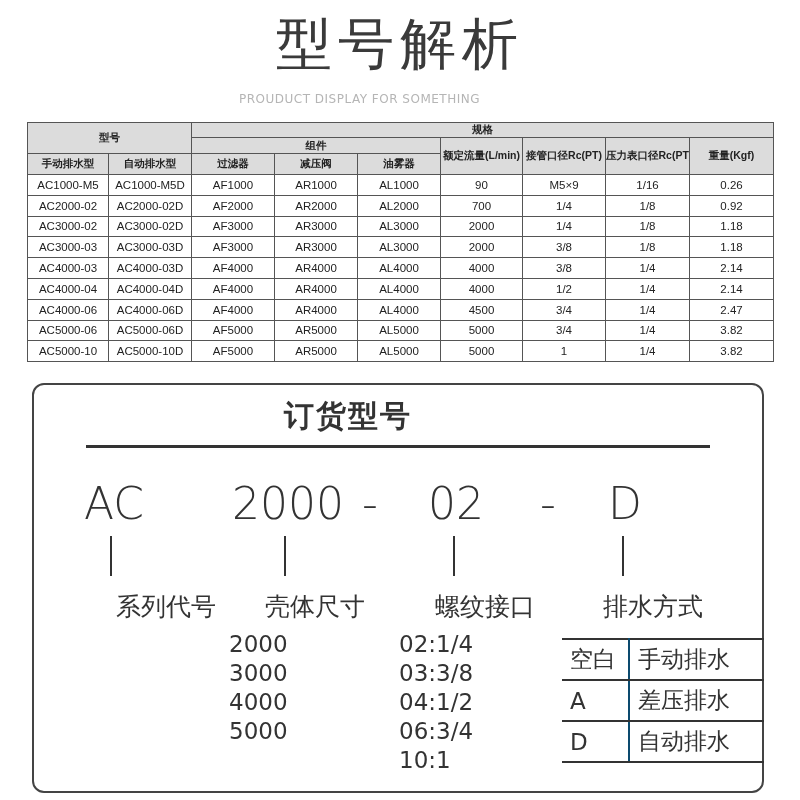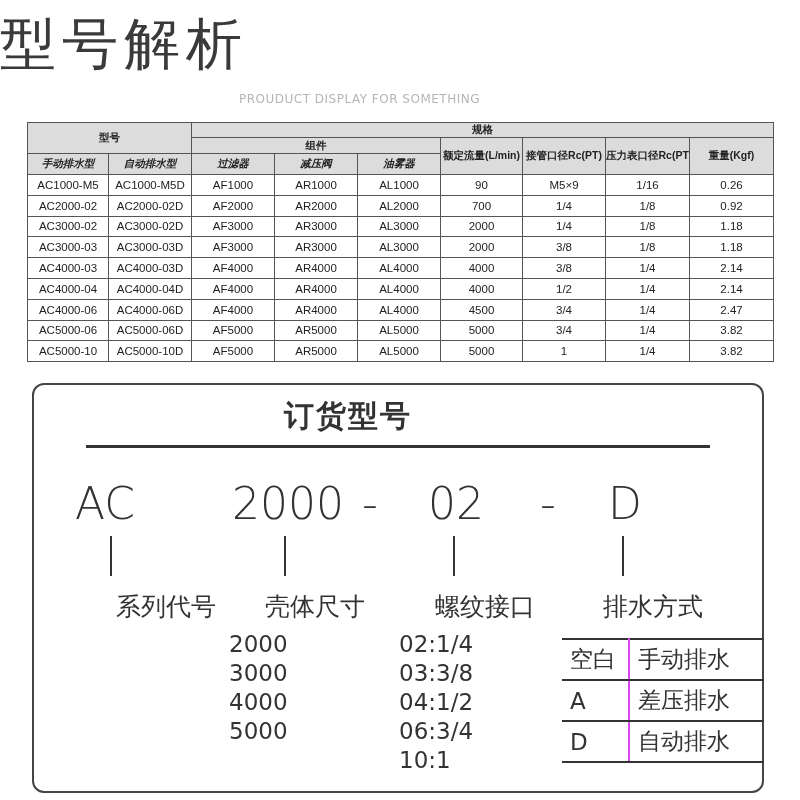--- a/index.html
+++ b/index.html
@@ -1,36 +1,36 @@
 <!DOCTYPE html>
 <html><head>
 <meta charset="utf-8">
 <style>
   html,body{margin:0;padding:0;background:#fff;}
   body{width:800px;height:800px;position:relative;overflow:hidden;font-family:"DejaVu Sans",sans-serif;color:#333;}
-  .title{position:absolute;left:0;width:800px;top:8px;font-size:56px;color:#3a3a3a;letter-spacing:6px;font-weight:normal;line-height:72px;}
+  .title{position:absolute;left:0;width:800px;top:8px;text-align:center;font-size:56px;color:#3a3a3a;letter-spacing:6px;font-weight:normal;line-height:72px;}
   .subtitle{position:absolute;left:0;width:719px;top:92px;text-align:center;font-size:12px;color:#b5b5b5;letter-spacing:0.5px;font-family:"DejaVu Sans",sans-serif;}
   table.spec{position:absolute;left:27px;top:122px;width:746px;border-collapse:collapse;table-layout:fixed;font-family:"Liberation Sans",sans-serif;}
   table.spec td{border:1px solid #555;text-align:center;padding:0;font-size:11.5px;color:#222;white-space:nowrap;overflow:hidden;}
   table.spec tr.h td{background:#dcdcdc;font-weight:bold;font-size:10.5px;}
   table.spec tr.h1 td{height:13px;}
   table.spec tr.h2 td{height:15px;}
-  table.spec tr.h3 td{height:20px;font-style:italic;}
+  table.spec tr.h3 td{height:20px;}
   table.spec tr.d td{height:19.8px;}
   table.spec .sm{font-size:10px;}
   .box{position:absolute;left:32px;top:383px;width:732px;height:410px;border:2px solid #444;border-radius:12px;box-sizing:border-box;}
   .box-title{position:absolute;left:0;width:696px;top:396px;text-align:center;font-size:30px;font-weight:bold;color:#333;letter-spacing:2px;}
   .box-rule{position:absolute;left:86px;top:445px;width:624px;height:3px;background:#333;}
   .code{position:absolute;top:478px;font-size:44px;color:#333;font-family:"DejaVu Sans",sans-serif;font-weight:300;}
   .tick{position:absolute;top:536px;width:2px;height:40px;background:#333;}
   .label{position:absolute;top:590px;font-size:25px;color:#333;margin-left:36px;}
   .opts{position:absolute;font-size:23px;line-height:29px;color:#333;}
   table.drain{position:absolute;left:562px;top:638px;border-collapse:collapse;font-size:23px;color:#333;}
   table.drain td{border-top:2px solid #333;border-bottom:2px solid #333;height:39px;padding:0 8px;}
-  table.drain td.k{border-right:2px solid #d946ef;width:50px;}
+  table.drain td.k{border-right:2px solid #0c4a6e;width:50px;}
   table.drain td.v{width:118px;}
 </style>
 </head>
 <body>
 
 <div class="title">型号解析</div>
 <div class="subtitle">PROUDUCT DISPLAY FOR SOMETHING</div>
 
 <table class="spec">
   <colgroup>
@@ -162,21 +162,21 @@
         <td>1/4</td>
         <td>3.82</td>
   </tr>
 </tbody>
   </table>
 
 <div class="box"></div>
 <div class="box-title">订货型号</div>
 <div class="box-rule"></div>
 
-<div class="code" style="left:75px">AC</div>
+<div class="code" style="left:84px">AC</div>
 <div class="code" style="left:232px">2000</div>
 <div class="code" style="left:362px">-</div>
 <div class="code" style="left:428px">02</div>
 <div class="code" style="left:540px">-</div>
 <div class="code" style="left:608px">D</div>
 
 <div class="tick" style="left:110px"></div>
 <div class="tick" style="left:284px"></div>
 <div class="tick" style="left:453px"></div>
 <div class="tick" style="left:622px"></div>

